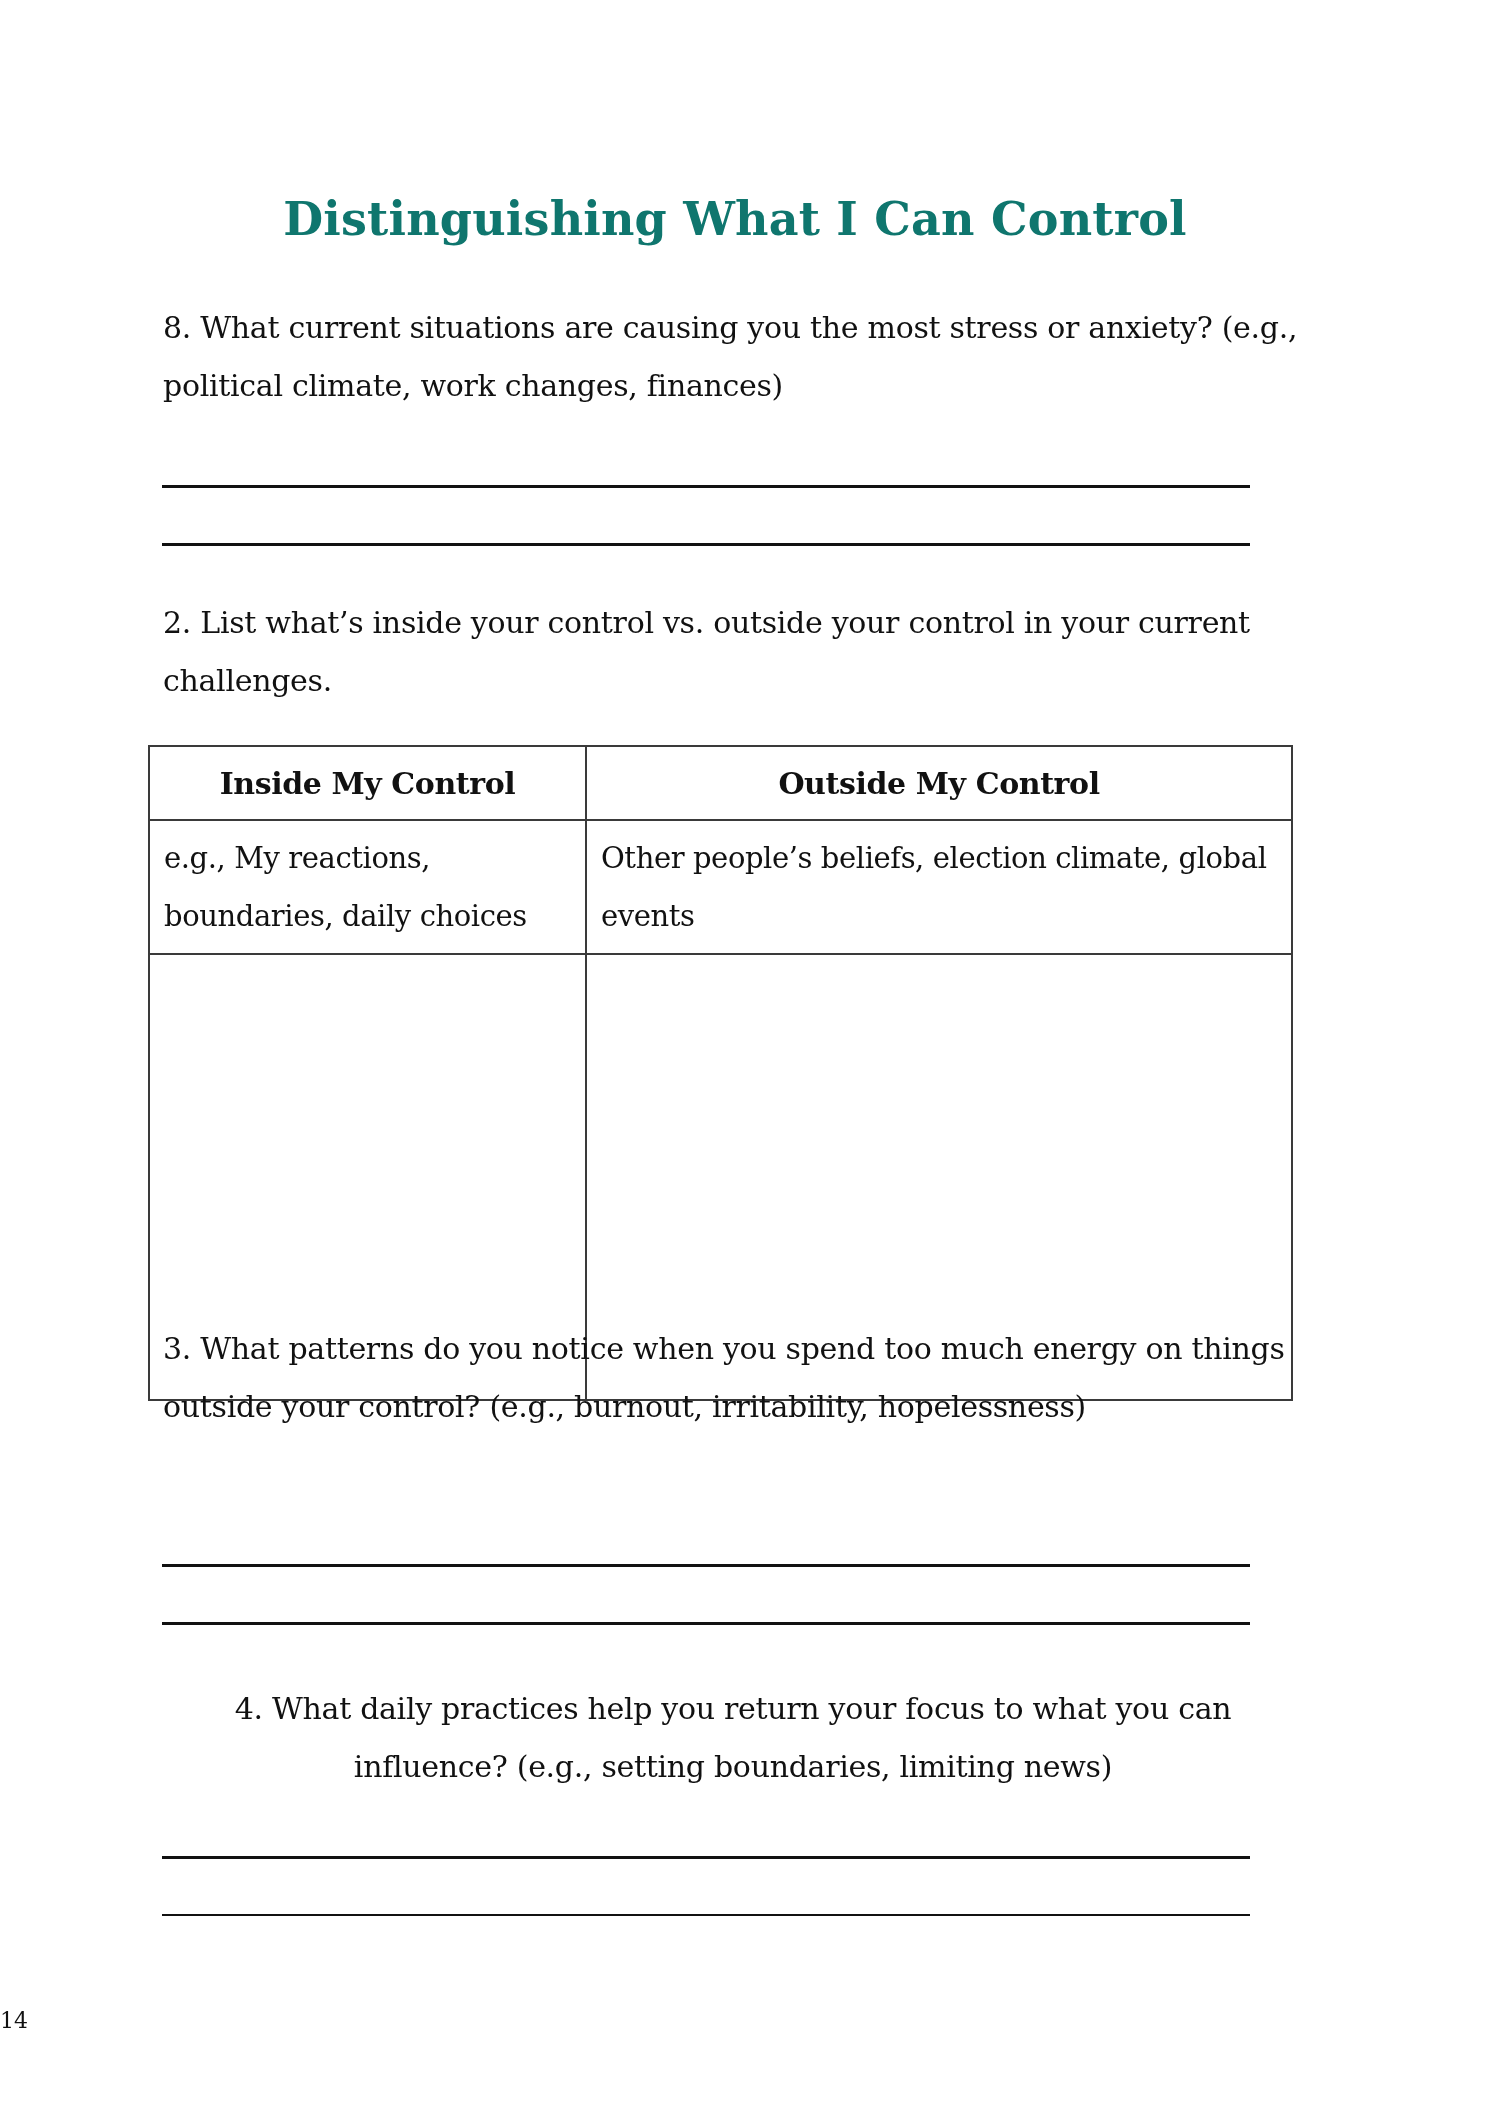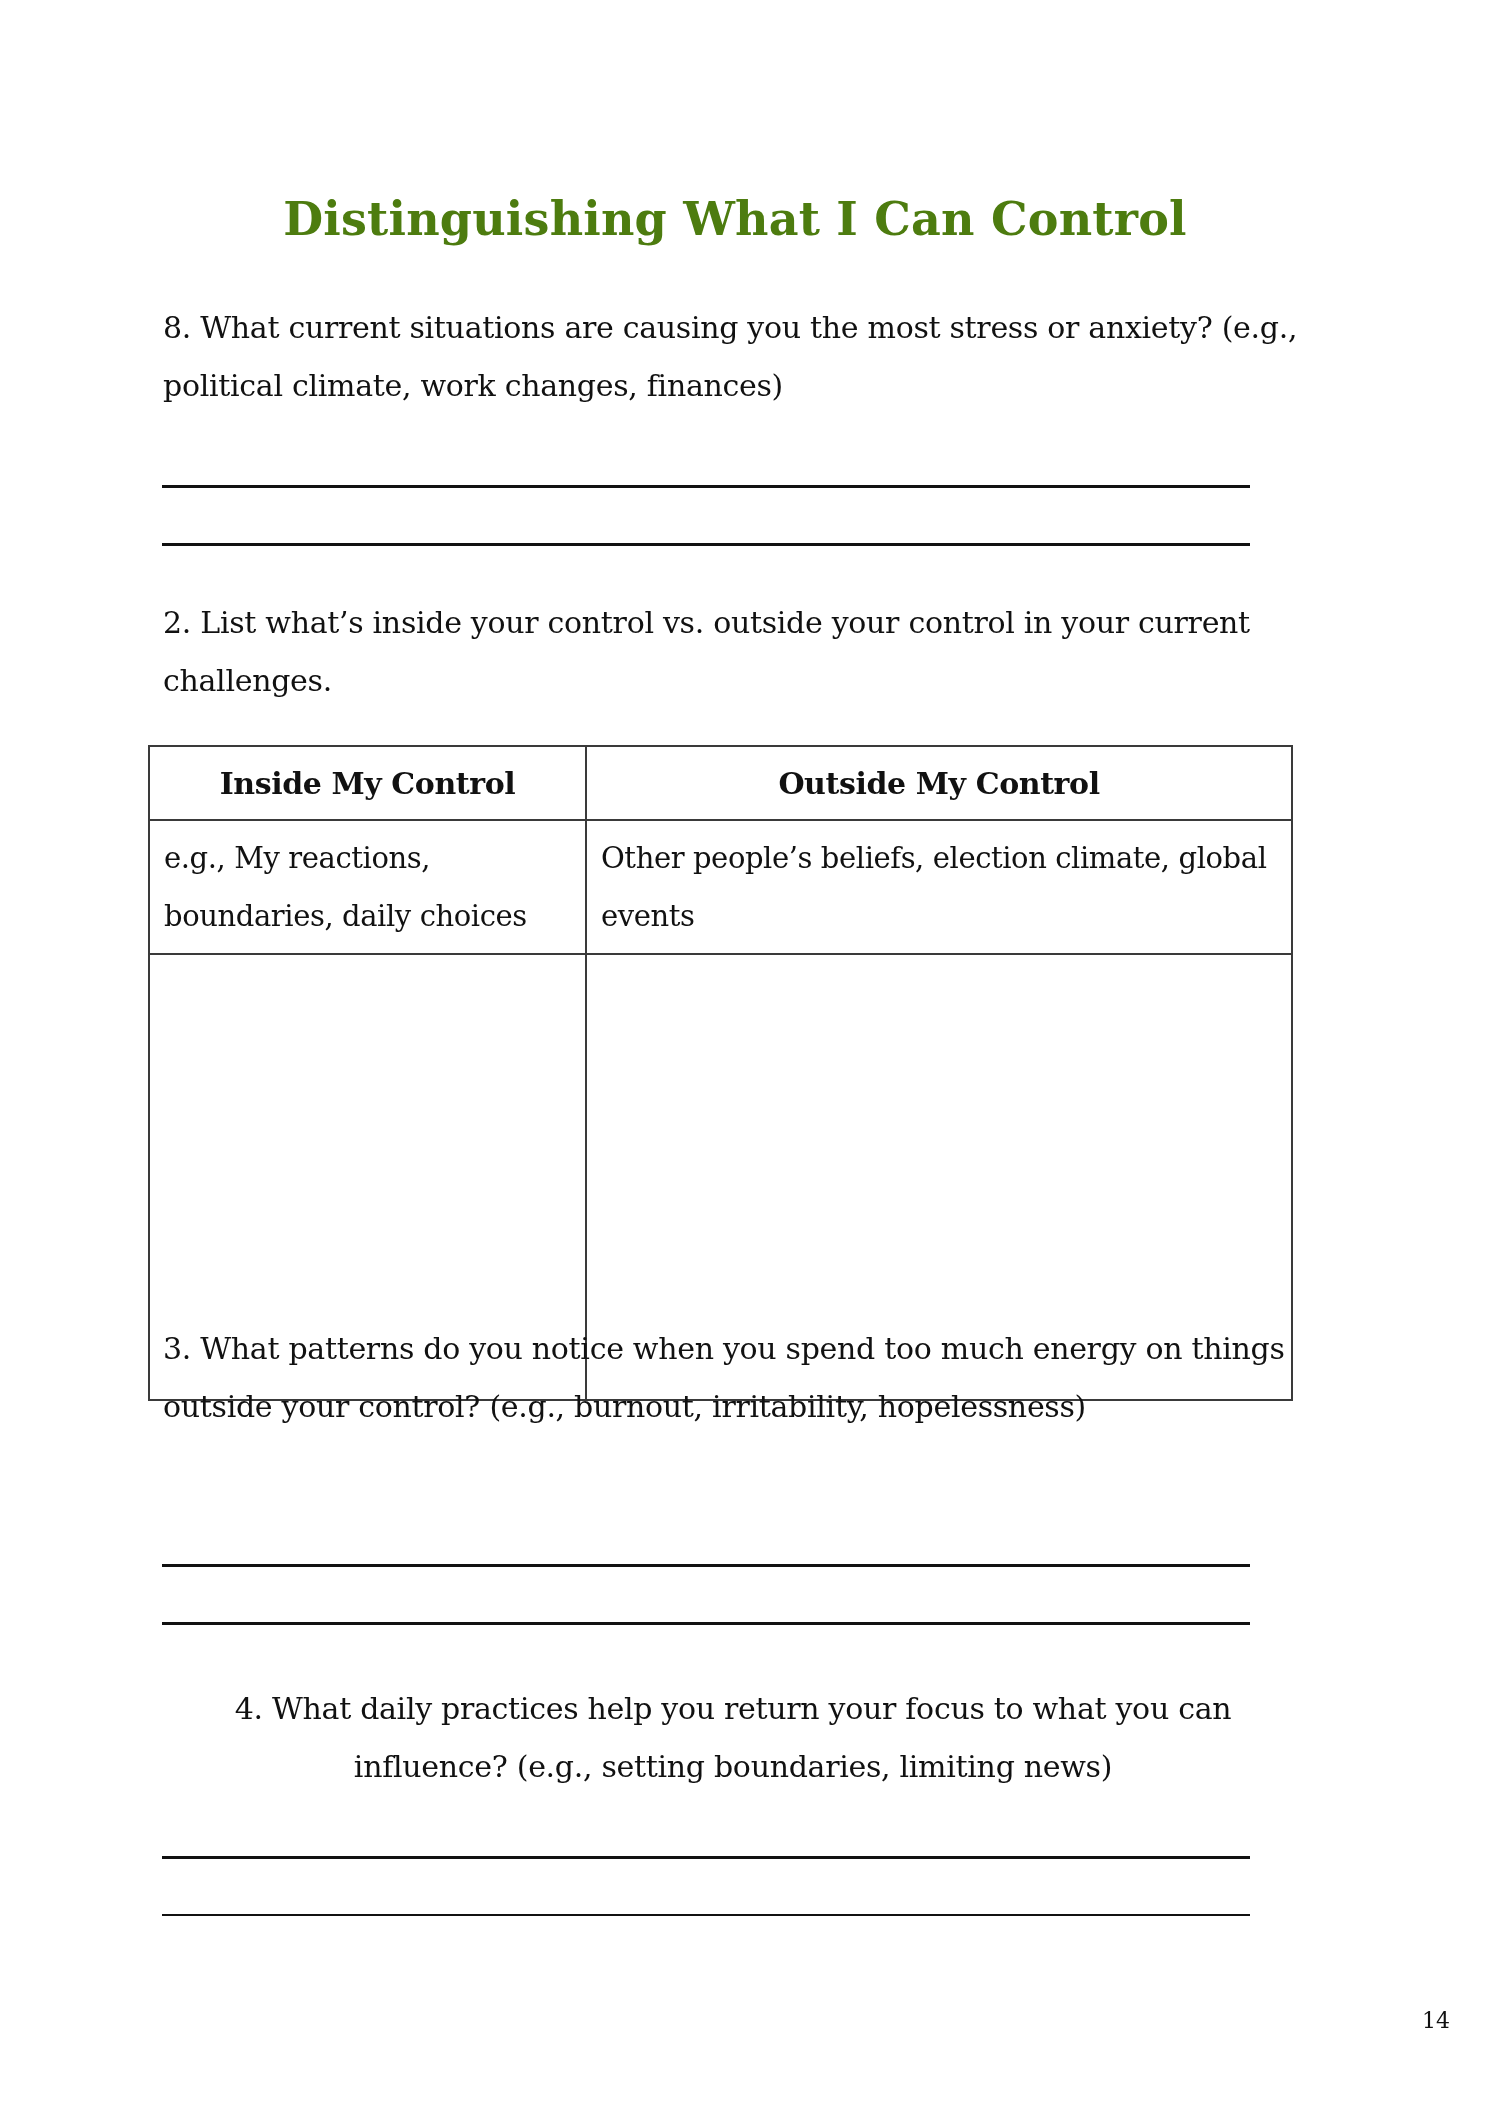--- a/index.html
+++ b/index.html
@@ -22,21 +22,21 @@
       height: 2121px;
     }
     .title {
       position: absolute;
       left: 0;
       width: 1470px;
       top: 192px;
       text-align: center;
       font-size: 46px;
       font-weight: bold;
-      color: #4d7c0f;
+      color: #0f766e;
       letter-spacing: 0.2px;
     }
     .question {
       position: absolute;
       left: 163px;
       width: 1140px;
       font-size: 30px;
       line-height: 58px;
       letter-spacing: -0.3px;
     }
@@ -83,21 +83,21 @@
       letter-spacing: -0.4px;
     }
     .worksheet-table tr.blank td {
       height: 428px;
     }
     .page-number {
       position: absolute;
       left: 0;
       width: 1450px;
       top: 2008px;
-      text-align: right;
+      text-align: left;
       font-size: 22px;
     }
   </style>
 </head>
 <body>
 
 <div class="page">
 
   <div class="title">Distinguishing What I Can Control</div>
 

